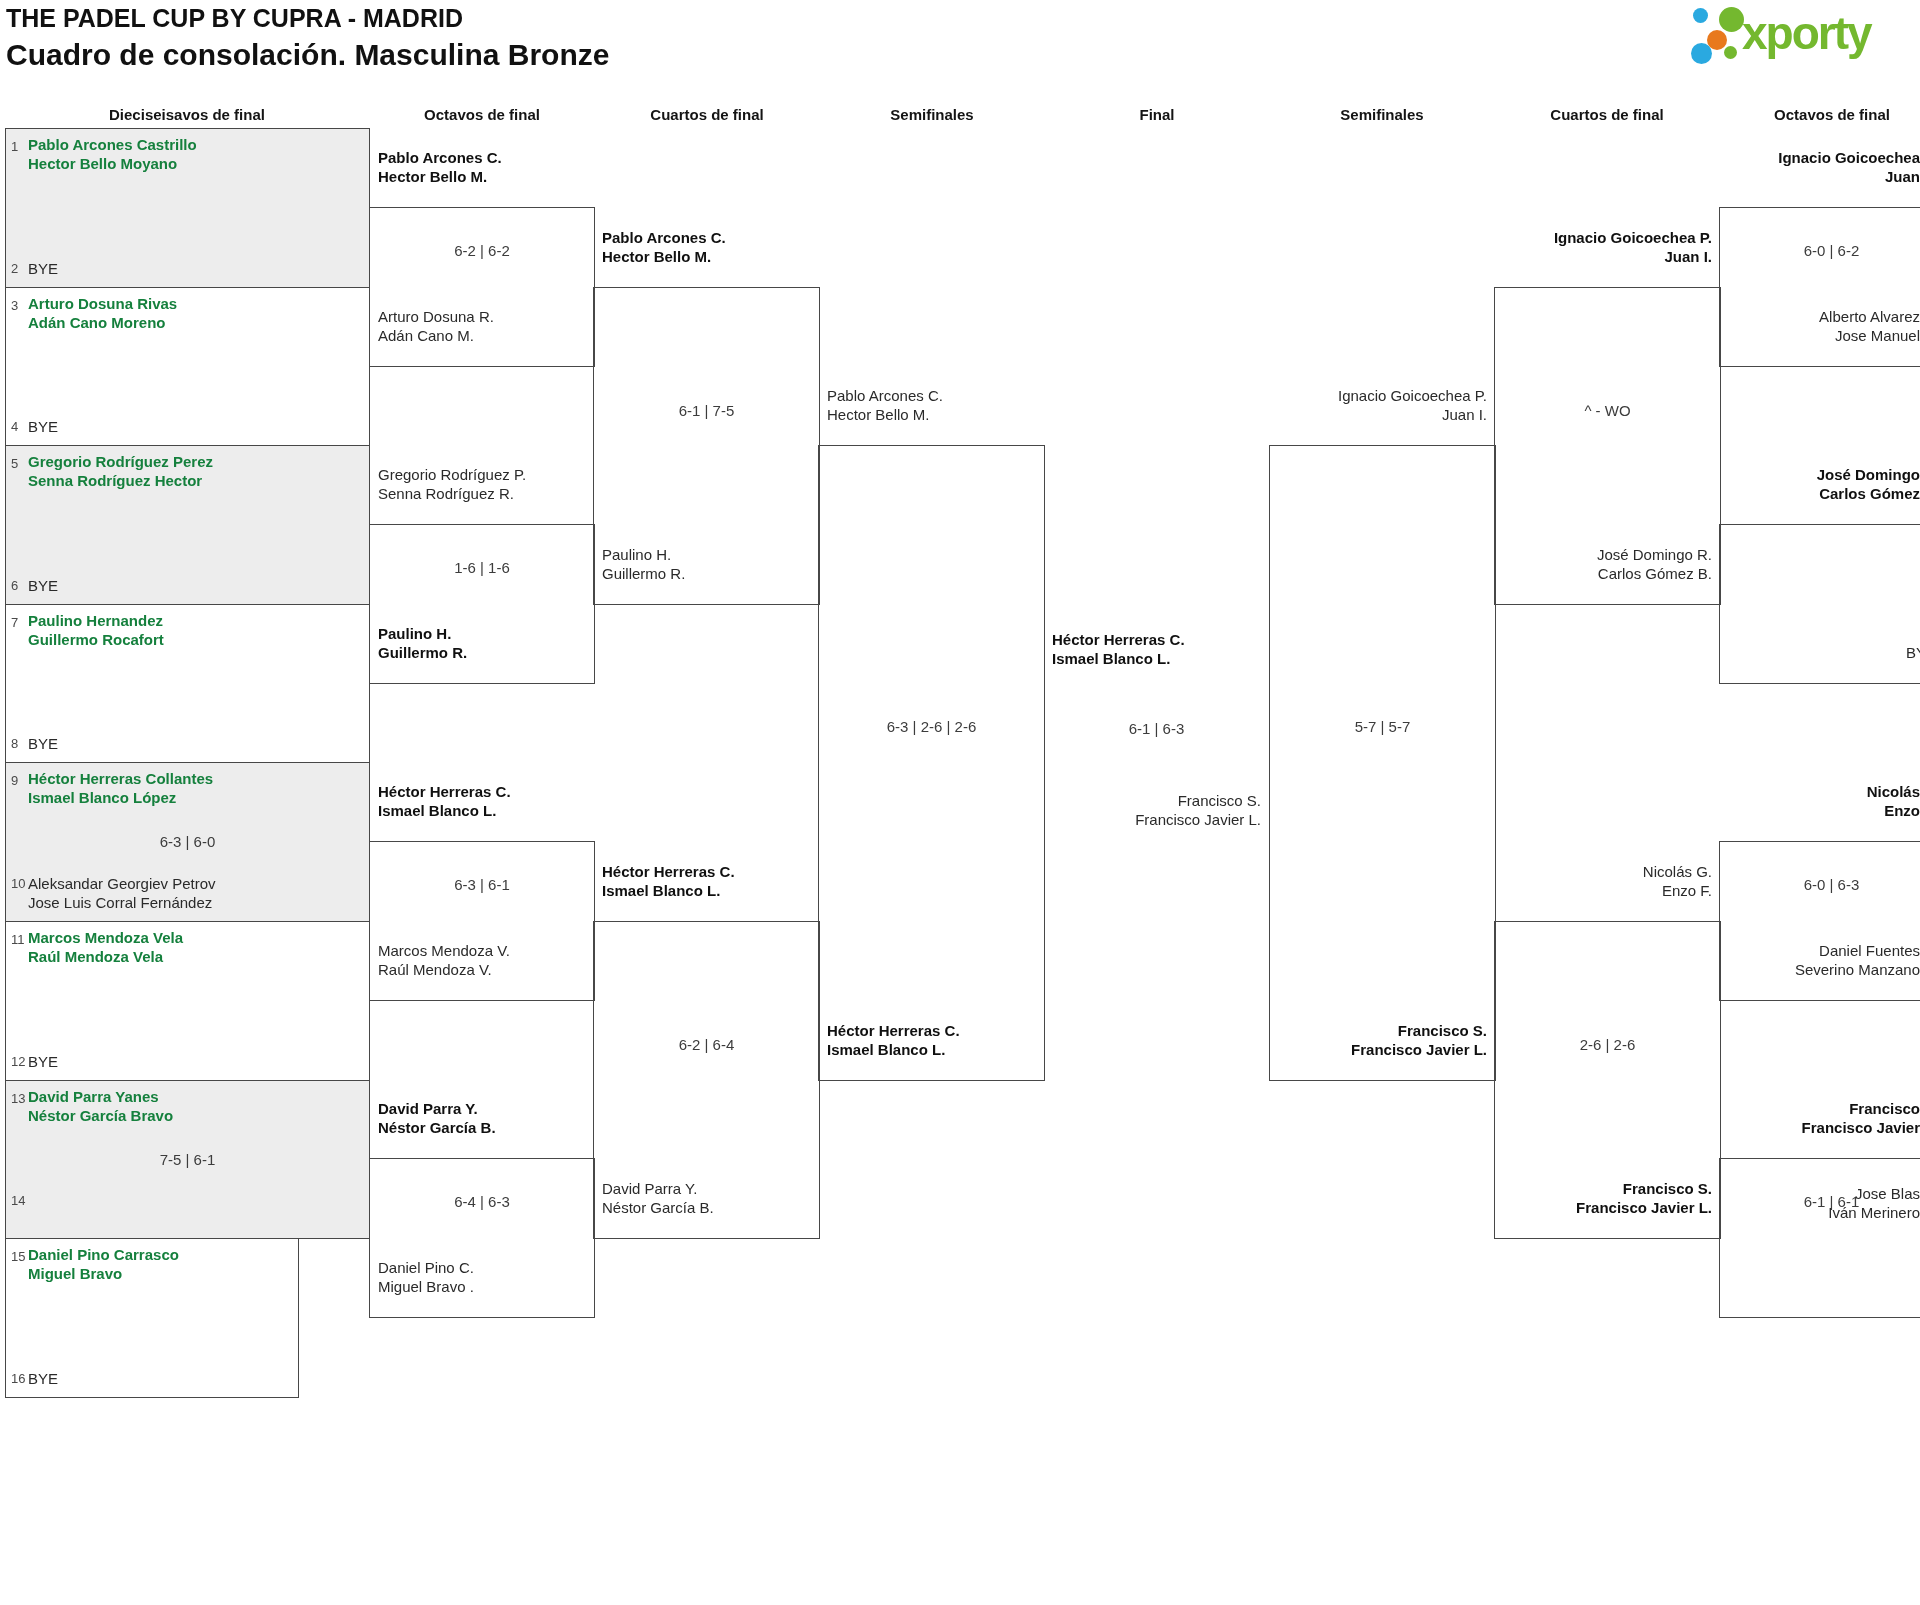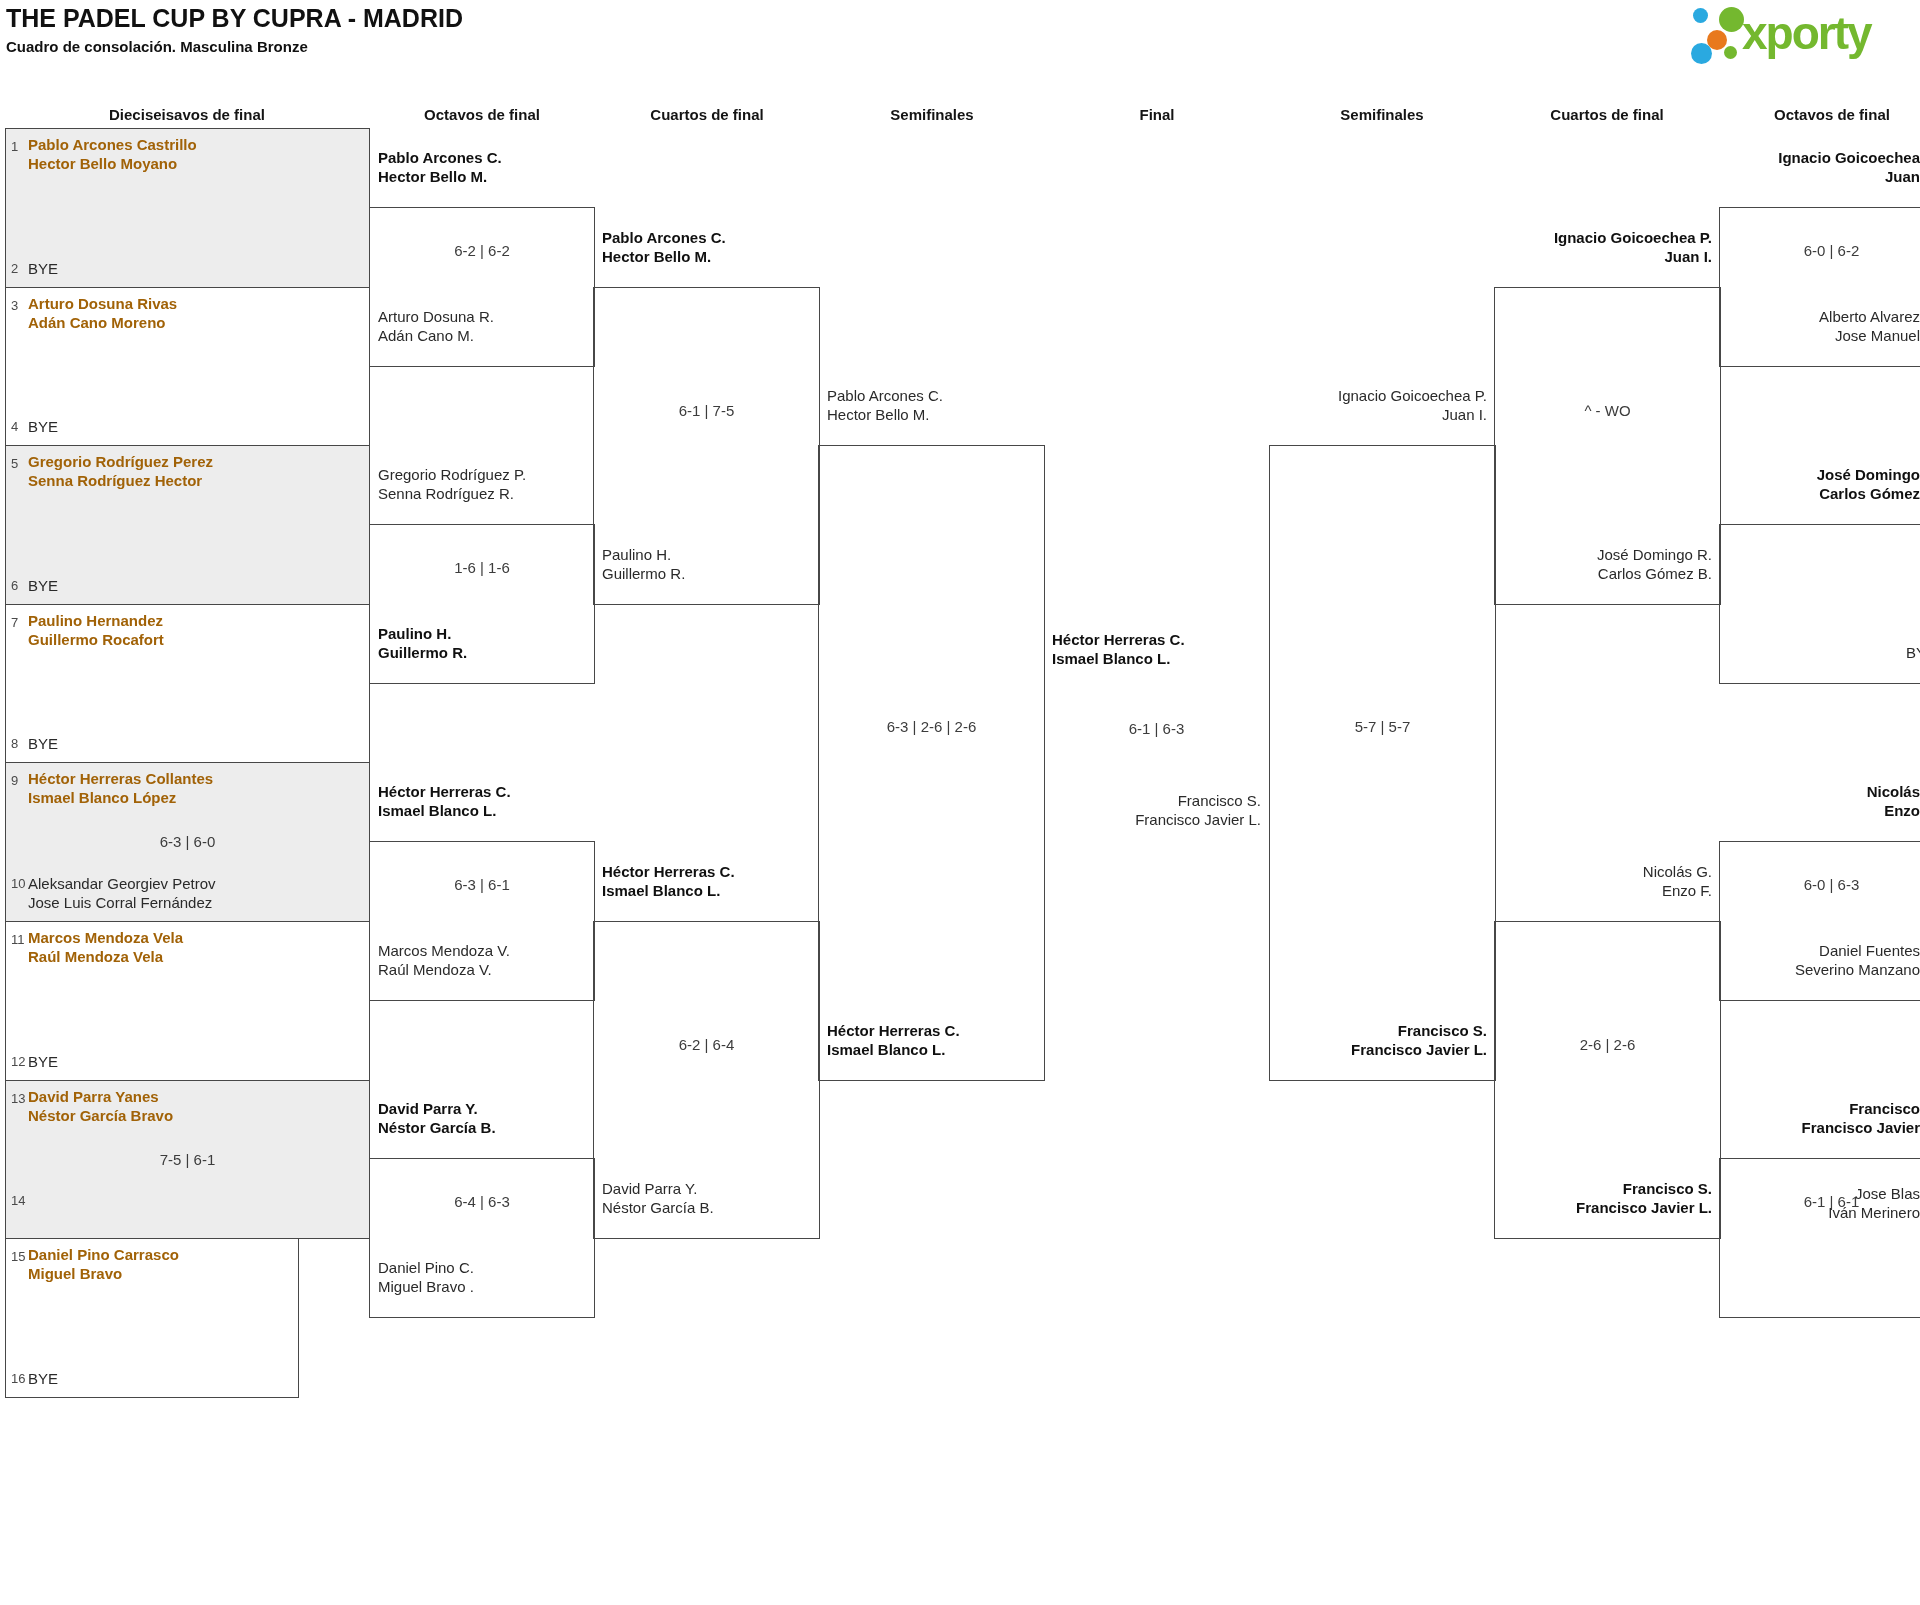--- a/index.html
+++ b/index.html
@@ -2,35 +2,35 @@
 <html><head>
 <meta charset="utf-8">
 <style>
   html,body{margin:0;padding:0;}
   body{
     width:1920px;height:1605px;overflow:hidden;position:relative;background:#ffffff;
     font-family:"Liberation Sans", sans-serif;color:#1c1c1c;
   }
   #stage{position:absolute;left:0;top:0;width:1920px;height:1605px;overflow:hidden;}
   .title1{position:absolute;left:6px;top:4px;font-size:25px;font-weight:700;color:#111;letter-spacing:0;}
-  .title2{position:absolute;left:6px;top:38px;font-size:15px;font-weight:700;color:#111;}
+  .title2{position:absolute;left:6px;top:38px;font-size:30px;font-weight:700;color:#111;}
   .hdr{position:absolute;top:106px;width:224px;text-align:center;font-size:15px;font-weight:600;color:#141414;}
   .box{position:absolute;box-sizing:border-box;border:1px solid #474747;background:transparent;}
   .blk{position:absolute;box-sizing:border-box;border:1px solid #474747;background:#ffffff;}
   .blk.sh{background:#ededed;}
   .lbl{position:absolute;font-size:15px;line-height:19px;color:#2a2a2a;}
   .lbl span{display:block;}
   .lbl.b{font-weight:700;color:#101010;}
   .lbl.r{text-align:right;}
   .score{position:absolute;font-size:15px;line-height:19px;color:#3c3c3c;text-align:center;}
   .seed{position:absolute;font-size:13px;line-height:19px;color:#4a4a4a;width:16px;text-align:left;}
   .t1{position:absolute;top:6px;left:22px;right:6px;font-size:15px;line-height:19px;}
   .t2{position:absolute;bottom:9px;left:22px;right:6px;font-size:15px;line-height:19px;}
   .t1 span,.t2 span{display:block;}
-  .bw{font-weight:700;color:#a16207;}
+  .bw{font-weight:700;color:#15803d;}
   .nw{font-weight:400;color:#2a2a2a;}
   
   #logo{position:absolute;left:1686px;top:6px;width:222px;height:64px;}
   .dot{position:absolute;border-radius:50%;}
   #logo .word{position:absolute;left:56px;top:0px;font-size:46px;font-weight:700;letter-spacing:-2px;}
 </style>
 </head>
 <body>
 
 <div id="stage">

